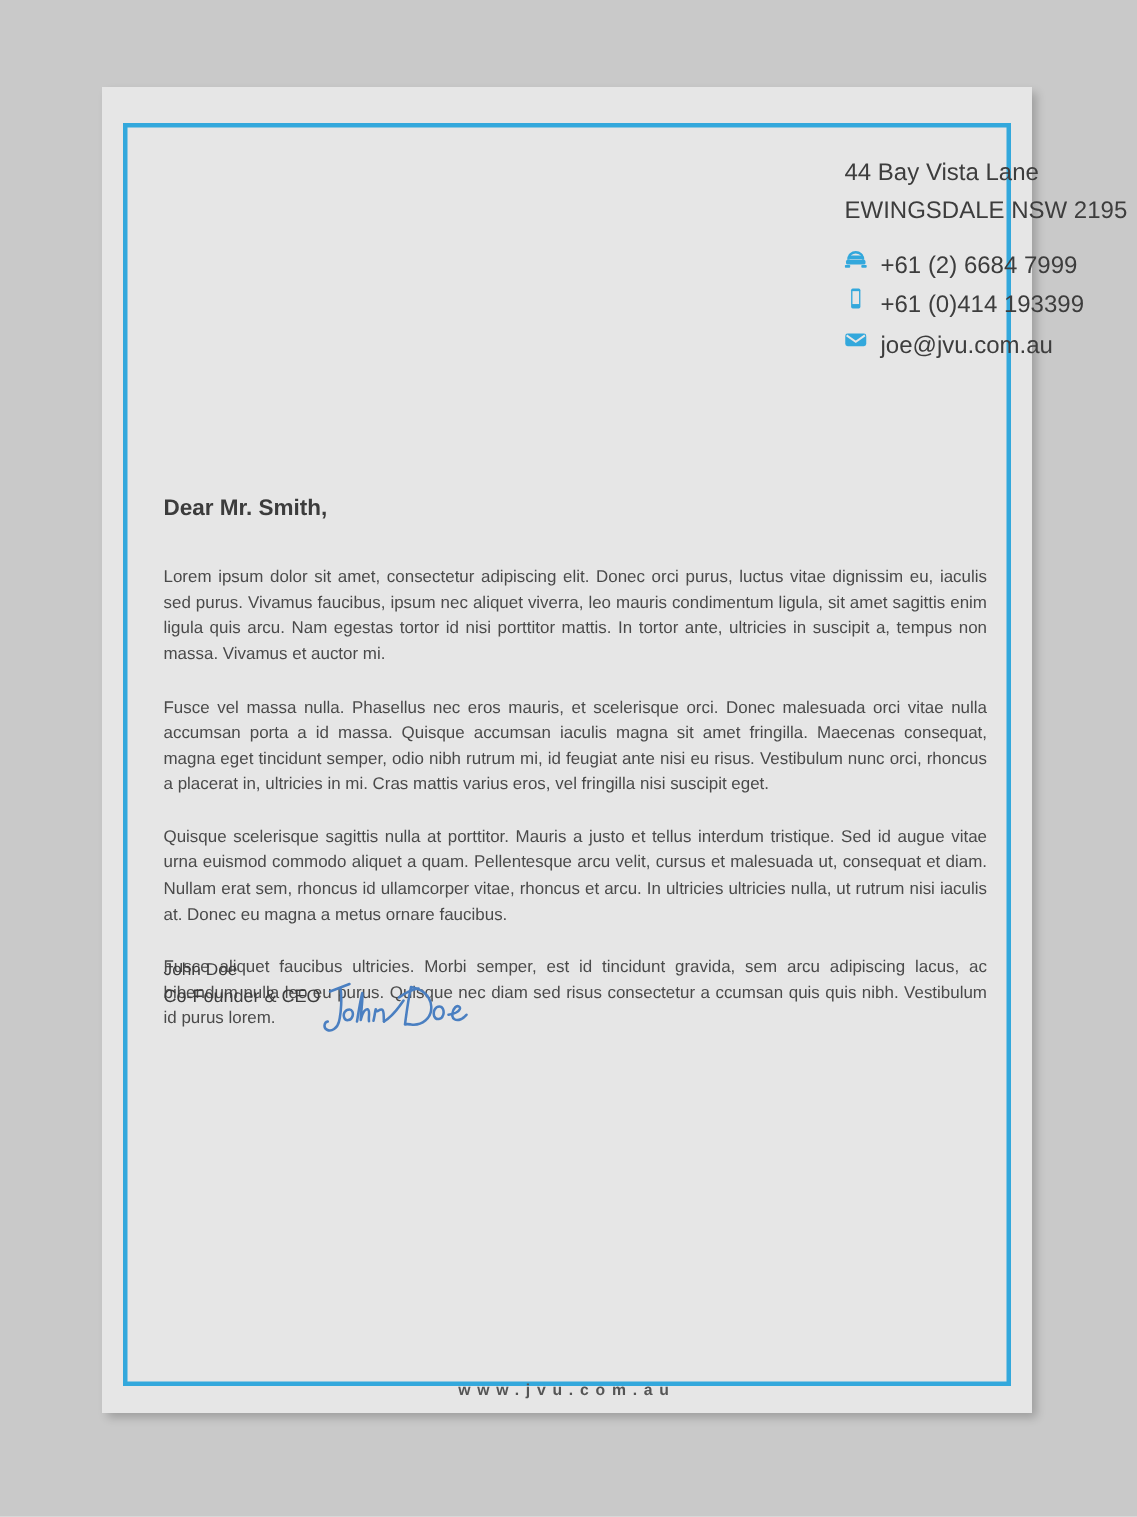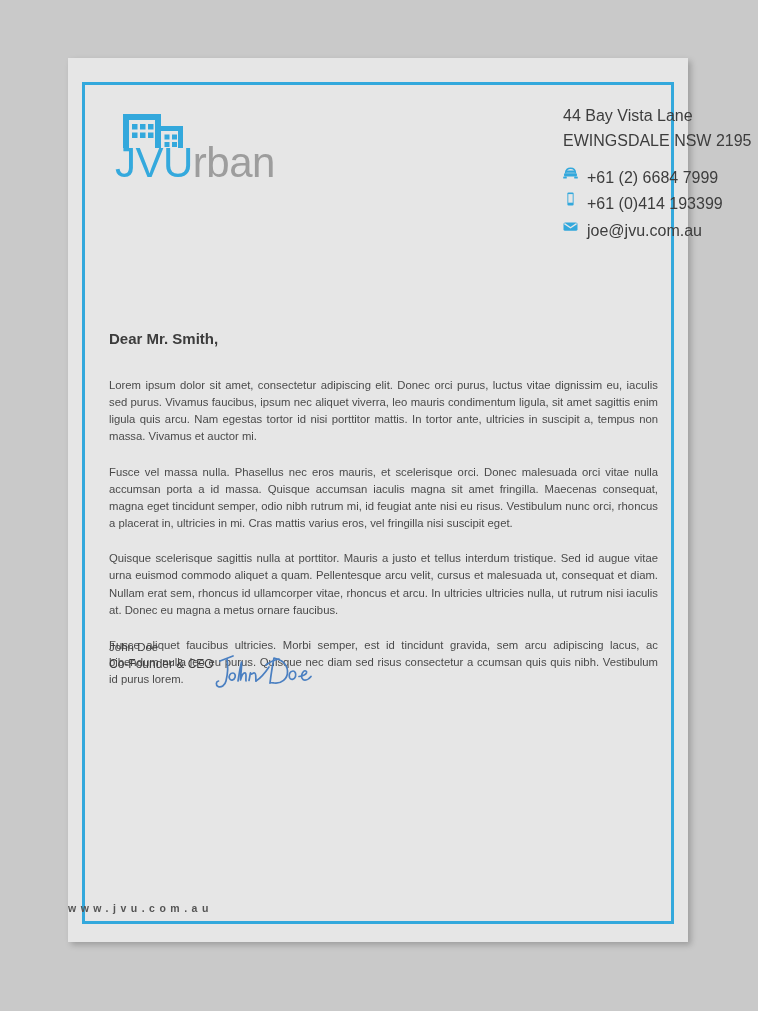--- a/index.html
+++ b/index.html
@@ -137,62 +137,38 @@
     position: absolute;
     left: 100px;
     top: 12px;
   }
 
   
   #letter-footer {
     position: absolute;
     left: 0;
     right: 0;
-    top: 840px;
-    text-align: left;
+    top: 859px;
+    text-align: center;
   }
   #website-url {
     font-size: 10.5px;
     letter-spacing: 4.5px;
     color: #555555;
     font-weight: bold;
   }
 </style>
 </head>
 <body>
 
 <div id="page-sheet">
   <div id="page-border"></div>
 
   <div id="letterhead-header">
 
-    <div id="brand-logo">
-      <svg id="logo-mark" width="64" height="42" viewBox="0 0 64 42">
-
-        <path d="M2 8 H40 V42 H34 V14 H8 V42 H2 Z" fill="#33a8dc"></path>
-
-        <rect x="11" y="18" width="5.5" height="5.5" fill="#33a8dc"></rect>
-        <rect x="19" y="18" width="5.5" height="5.5" fill="#33a8dc"></rect>
-        <rect x="27" y="18" width="5.5" height="5.5" fill="#33a8dc"></rect>
-        <rect x="35.5" y="18" width="3" height="5.5" fill="#33a8dc" opacity="0"></rect>
-        <rect x="11" y="26.5" width="5.5" height="5.5" fill="#33a8dc"></rect>
-        <rect x="19" y="26.5" width="5.5" height="5.5" fill="#33a8dc"></rect>
-        <rect x="27" y="26.5" width="5.5" height="5.5" fill="#33a8dc"></rect>
-
-        <path d="M40 20 H62 V42 H57 V25 H40 Z" fill="#33a8dc"></path>
-
-        <rect x="43.5" y="28.5" width="5" height="5" fill="#33a8dc"></rect>
-        <rect x="51" y="28.5" width="5" height="5" fill="#33a8dc"></rect>
-        <rect x="43.5" y="36" width="5" height="5" fill="#33a8dc"></rect>
-        <rect x="51" y="36" width="5" height="5" fill="#33a8dc"></rect>
-      </svg>
-      <div id="brand-wordmark">
-        <span class="wm-blue">JVU</span><span class="wm-gray">rban</span>
-      </div>
-    </div>
 
     <div id="contact-block">
 
       <div id="address-block">
         <div class="address-line">44 Bay Vista Lane</div>
         <div class="address-line">EWINGSDALE NSW 2195</div>
       </div>
 
       <div class="contact-row">
         <span class="contact-icon">

